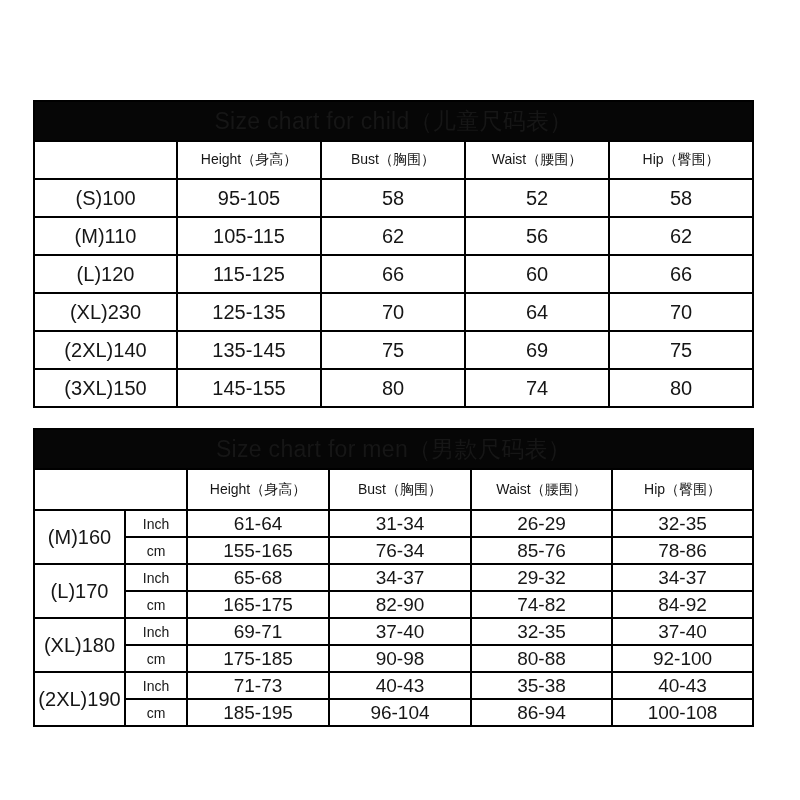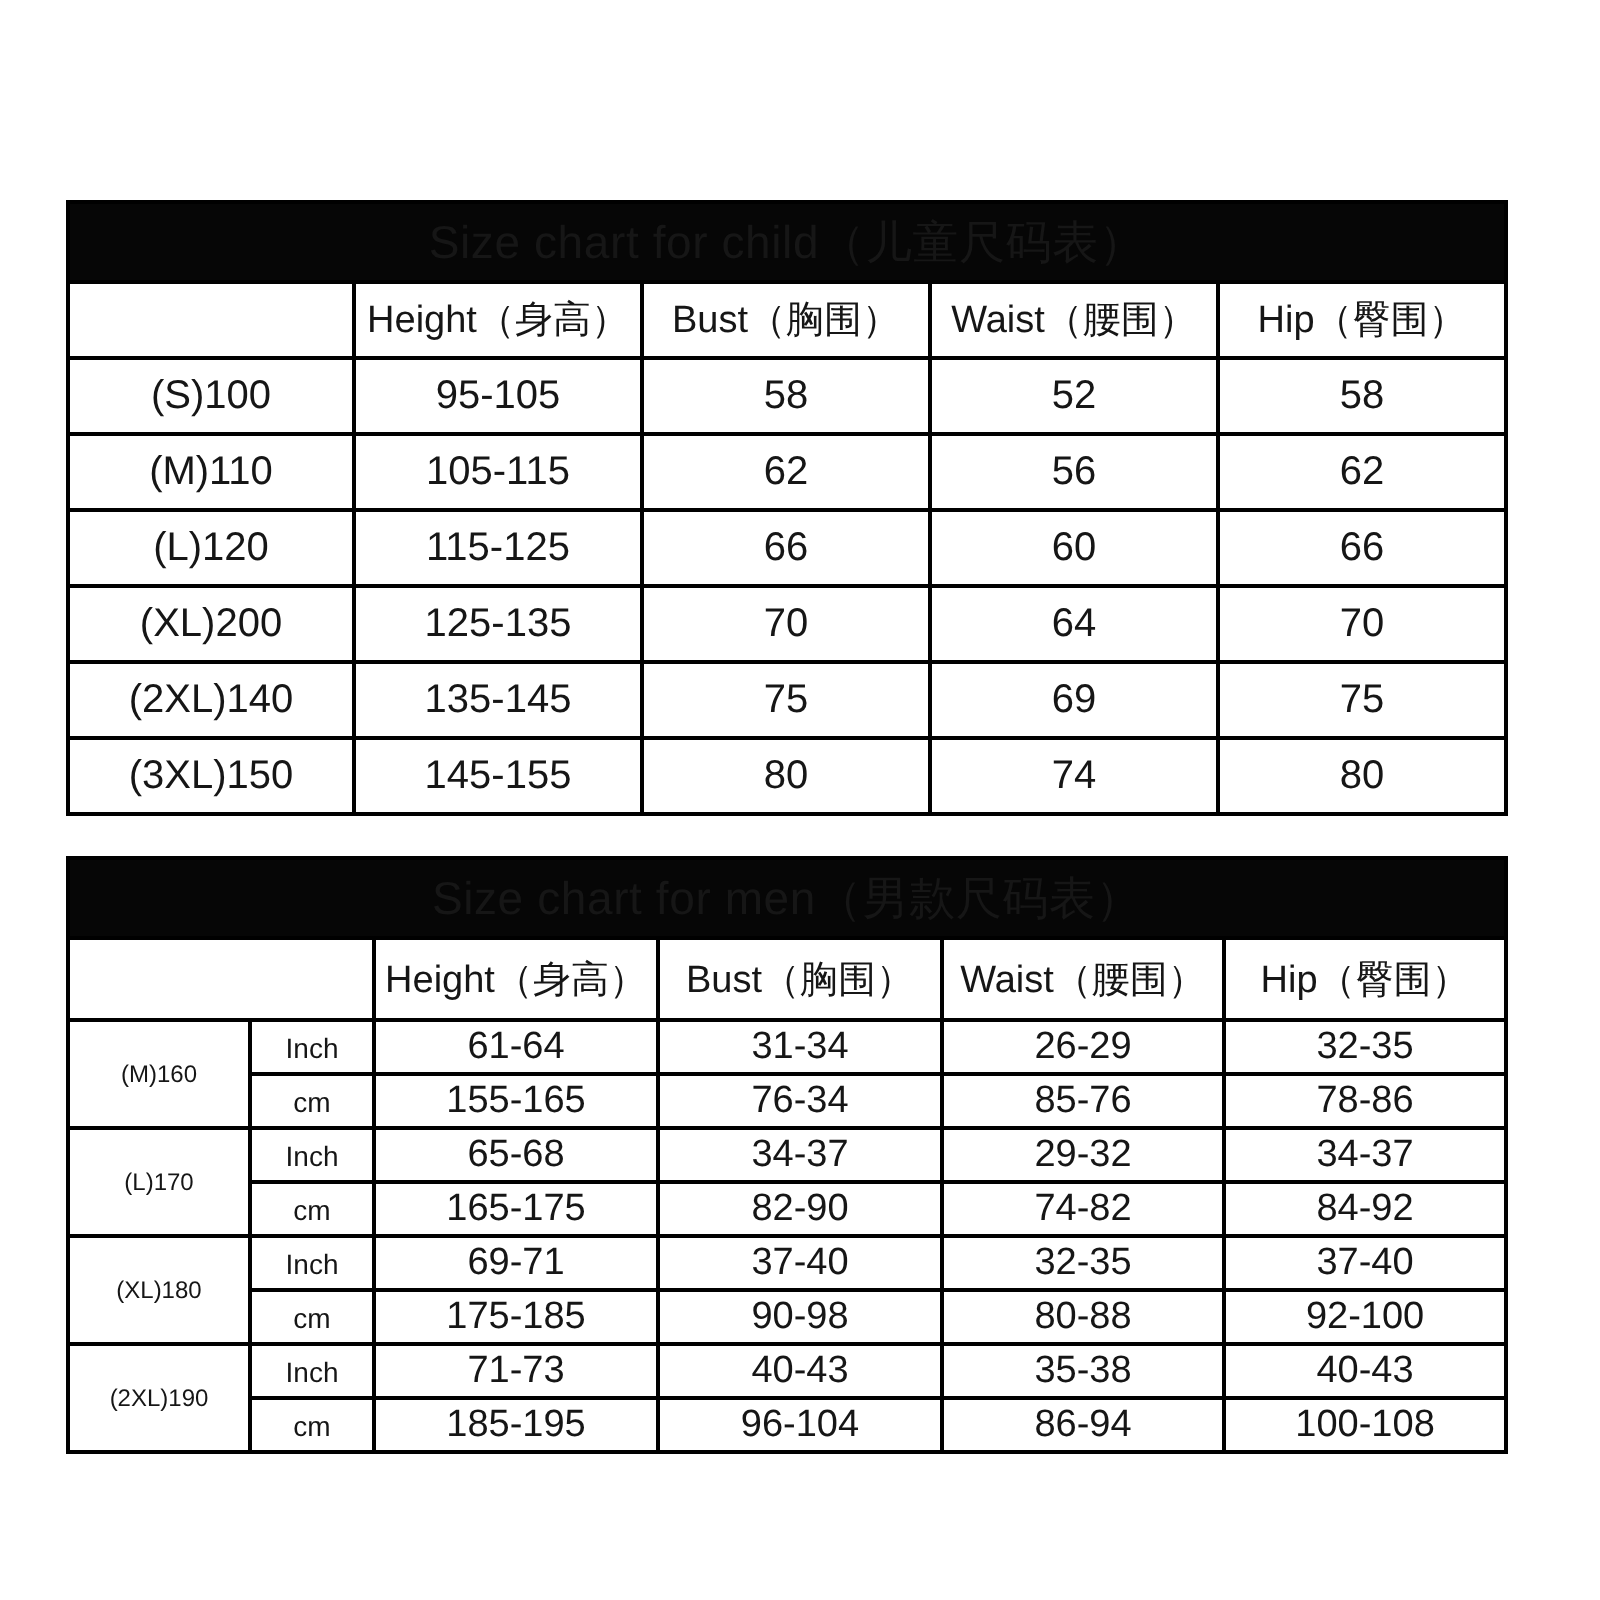--- a/index.html
+++ b/index.html
@@ -31,26 +31,26 @@
     padding: 0;
   }
   .title-cell {
     background: #060606;
     color: #ffffff;
     font-size: 23px;
     font-weight: 700;
     height: 40px;
     letter-spacing: 0.3px;
   }
-  .head-row th { font-size: 19px; font-weight: 400; }
+  .head-row th { font-size: 14px; font-weight: 400; }
   .child .head-row th { height: 38px; }
   .child tbody td { height: 38px; font-size: 20px; border-radius: 13px; }
   .men .head-row th { height: 41px; }
   .men tbody td { height: 27px; font-size: 19px; }
-  .men .size-cell { font-size: 12px; }
+  .men .size-cell { font-size: 20px; }
   .men .unit-cell { font-size: 14px; }
 </style>
 </head>
 <body>
 
 <table class="size-table child">
   <colgroup>
     <col style="width:143px">
       <col style="width:144px">
       <col style="width:144px">
@@ -85,21 +85,21 @@
       <td>62</td>
     </tr>
     <tr>
       <td>(L)120</td>
       <td>115-125</td>
       <td>66</td>
       <td>60</td>
       <td>66</td>
     </tr>
     <tr>
-      <td>(XL)200</td>
+      <td>(XL)230</td>
       <td>125-135</td>
       <td>70</td>
       <td>64</td>
       <td>70</td>
     </tr>
     <tr>
       <td>(2XL)140</td>
       <td>135-145</td>
       <td>75</td>
       <td>69</td>

